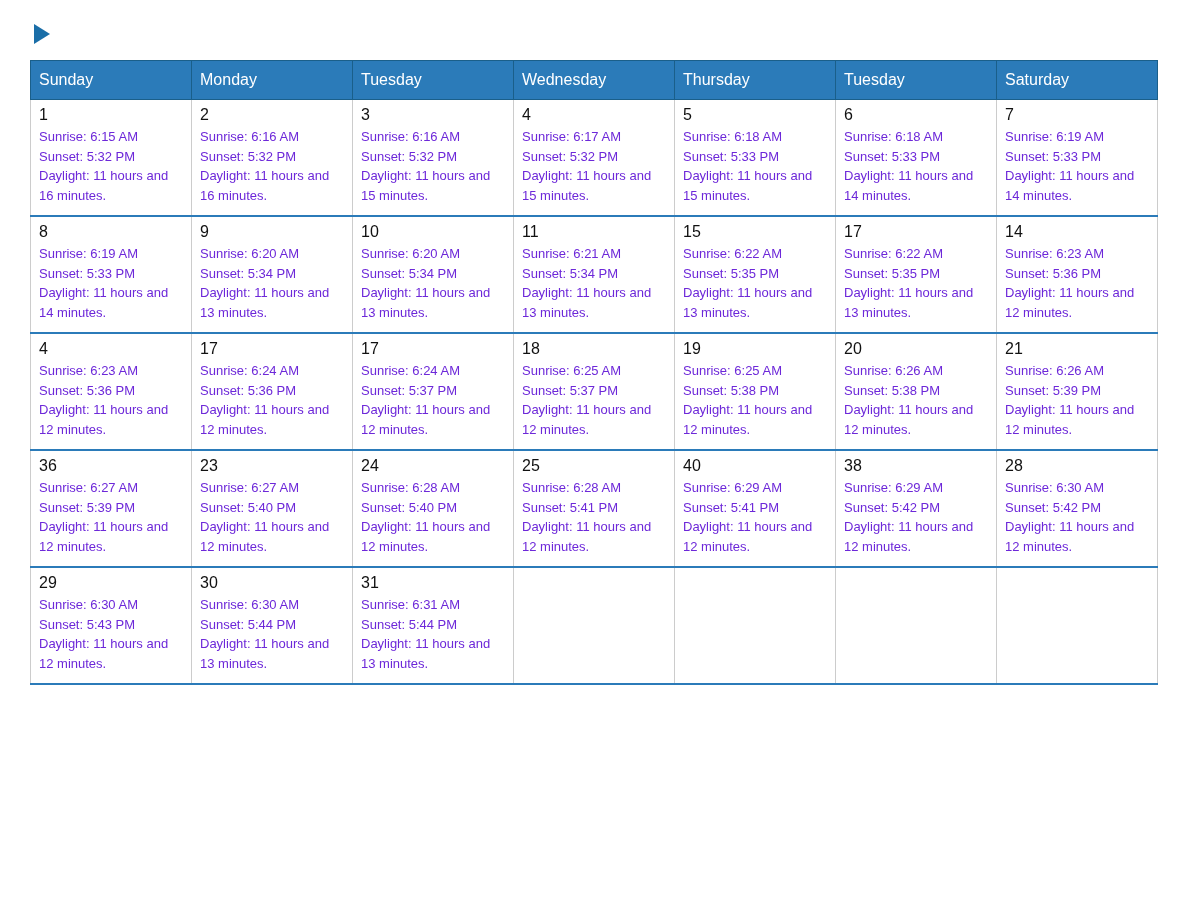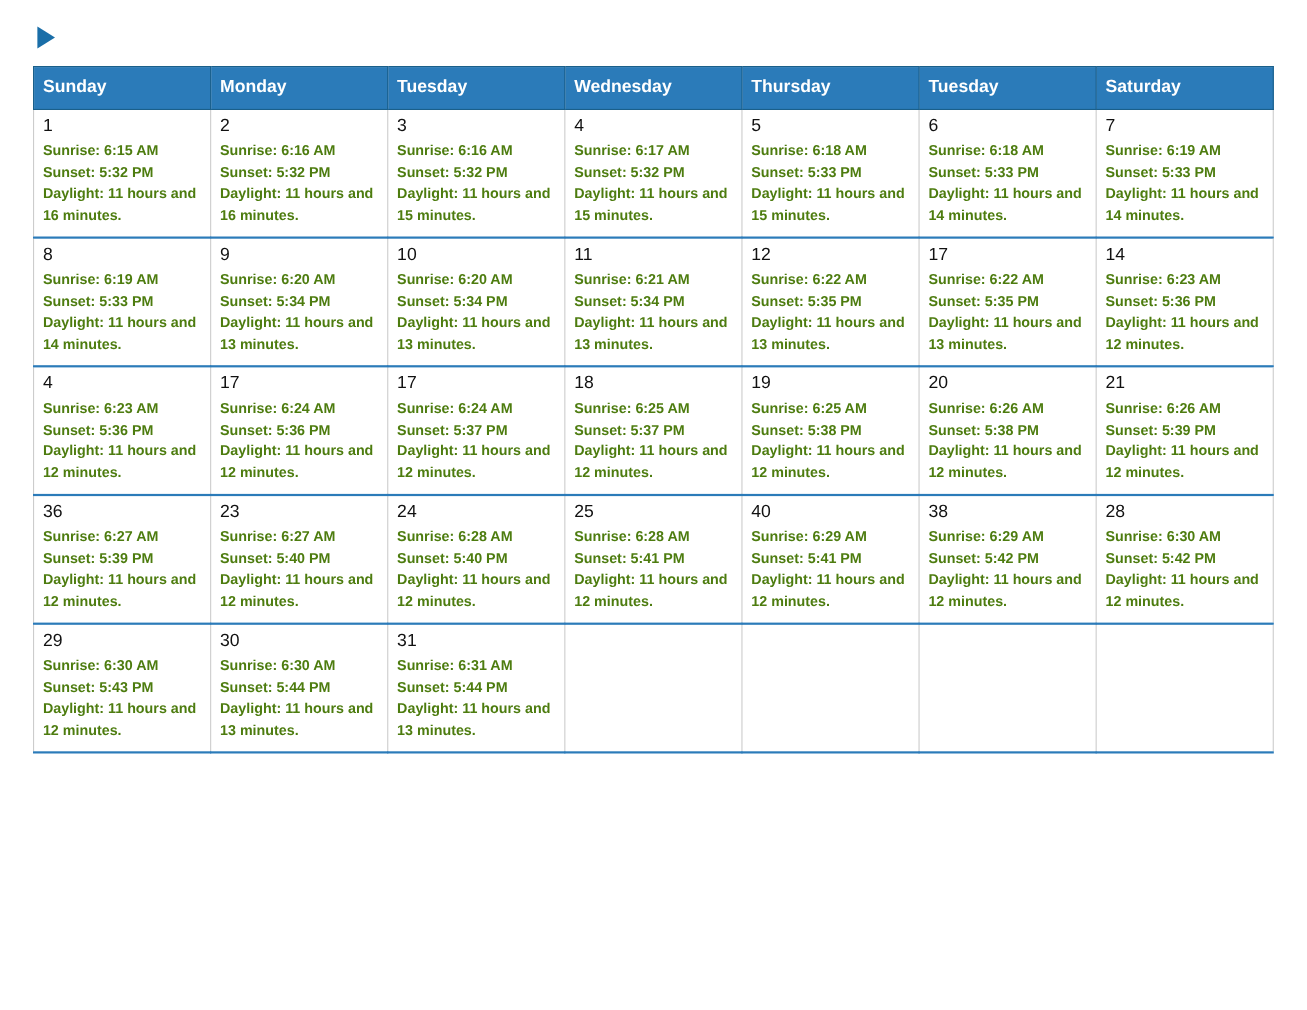--- a/index.html
+++ b/index.html
@@ -66,21 +66,21 @@
     }
     table {
       width: 100%;
       border-collapse: collapse;
       table-layout: fixed;
     }
     thead th {
       background-color: #2b7bb9;
       color: #fff;
       font-size: 16px;
-      font-weight: bold;
+      font-weight: normal;
       padding: 10px 8px;
       text-align: left;
       border: 1px solid #1a5f8a;
     }
     tbody td {
       vertical-align: top;
       padding: 6px 8px 10px 8px;
       font-size: 13px;
       color: #222;
       border-left: 1px solid #ccc;
@@ -97,22 +97,21 @@
     .day-num {
       font-size: 16px;
       font-weight: normal;
       display: block;
       margin-bottom: 3px;
       color: #111;
     }
     .day-info {
       font-size: 13px;
       line-height: 1.5;
-      color: #4d7c0f;
-      font-weight: bold;
+      color: #6d28d9;
     }
     td.empty {
       background: #fff;
     }
   </style>
 </head>
 <body>
 
 <div class="header">
   <div class="logo">
@@ -184,21 +183,21 @@
         </td>
         <td>
           <span class="day-num">10</span>
           <div class="day-info">Sunrise: 6:20 AM<br>Sunset: 5:34 PM<br>Daylight: 11 hours and 13 minutes.</div>
         </td>
         <td>
           <span class="day-num">11</span>
           <div class="day-info">Sunrise: 6:21 AM<br>Sunset: 5:34 PM<br>Daylight: 11 hours and 13 minutes.</div>
         </td>
         <td>
-          <span class="day-num">12</span>
+          <span class="day-num">15</span>
           <div class="day-info">Sunrise: 6:22 AM<br>Sunset: 5:35 PM<br>Daylight: 11 hours and 13 minutes.</div>
         </td>
         <td>
           <span class="day-num">17</span>
           <div class="day-info">Sunrise: 6:22 AM<br>Sunset: 5:35 PM<br>Daylight: 11 hours and 13 minutes.</div>
         </td>
         <td>
           <span class="day-num">14</span>
           <div class="day-info">Sunrise: 6:23 AM<br>Sunset: 5:36 PM<br>Daylight: 11 hours and 12 minutes.</div>
         </td>

